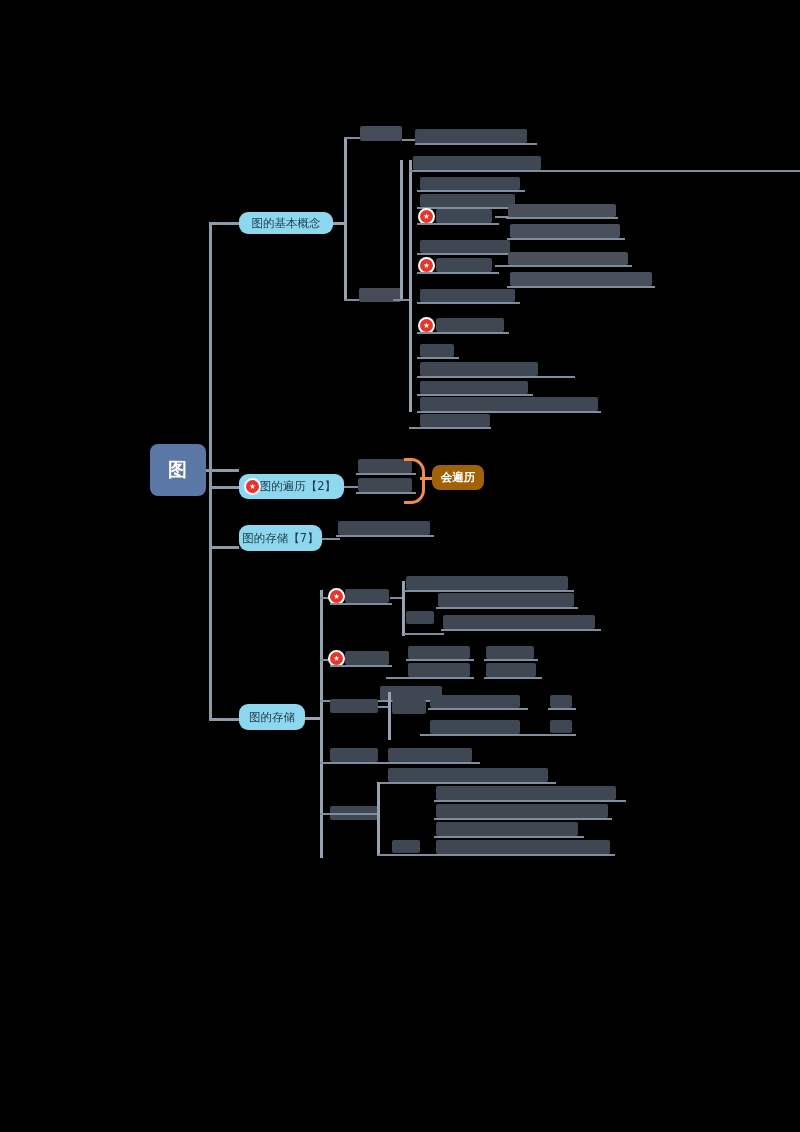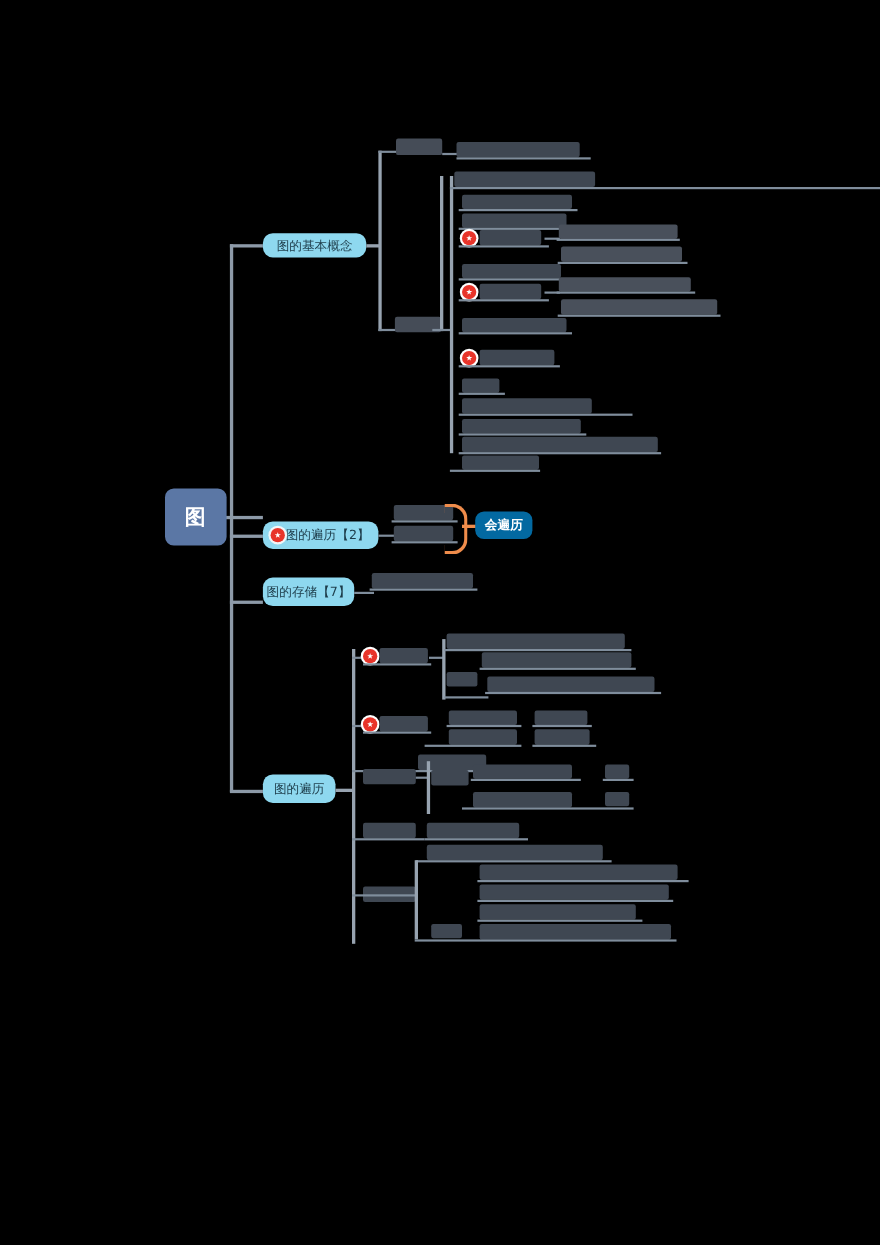--- a/index.html
+++ b/index.html
@@ -13,21 +13,21 @@
   
   .root{background:#5b77a5;color:#ffffff;font-size:19px;font-weight:700;
         border-radius:8px;letter-spacing:1px;}
 
   
   .pill{background:#8ed8ef;color:#1d3c4a;font-size:11.5px;border-radius:9px;
         padding:0 8px;font-weight:500;}
   .pill.withicon{padding-left:12px;justify-content:flex-end;}
 
   
-  .orange{background:#0369a1;color:#ffffff;font-size:11.5px;border-radius:8px;
+  .orange{background:#a16207;color:#ffffff;font-size:11.5px;border-radius:8px;
           font-weight:600;text-align:center;}
 
   
   .bar{position:absolute;background:#454c57;border-radius:2px;}
   .bar.l2{background:#3f4752;}
   .bar.l3{background:#49505b;}
 
   
   .ln{position:absolute;background:#8d9aa8;}
   .lnh{height:3px;}
@@ -155,21 +155,21 @@
   </div>
 
   <div class="node pill" style="left:239px;top:525px;width:83px;height:26px;">
     <span>图的存储【7】</span>
   </div>
   <div class="ln lnh sub" style="left:322px;top:538px;width:18px;"></div>
   <div class="bar l2" style="left:338px;top:521px;width:92px;height:14px;"></div>
   <div class="ln lnh sub" style="left:336px;top:535px;width:98px;"></div>
 
   <div class="node pill" style="left:239px;top:704px;width:66px;height:26px;">
-    <span>图的遍历</span>
+    <span>图的存储</span>
   </div>
   <div class="ln lnh thin" style="left:305px;top:717px;width:16px;"></div>
   <div class="ln lnv thin" style="left:320px;top:590px;height:268px;"></div>
 
   <div class="ln lnh sub" style="left:320px;top:597px;width:12px;"></div>
   <div class="star onwhite" style="left:330px;top:590px;"></div>
   <div class="bar l2" style="left:345px;top:589px;width:44px;height:14px;"></div>
   <div class="ln lnh sub" style="left:330px;top:603px;width:62px;"></div>
   <div class="ln lnh sub" style="left:390px;top:597px;width:14px;"></div>
   <div class="ln lnv thin" style="left:402px;top:581px;height:55px;"></div>

